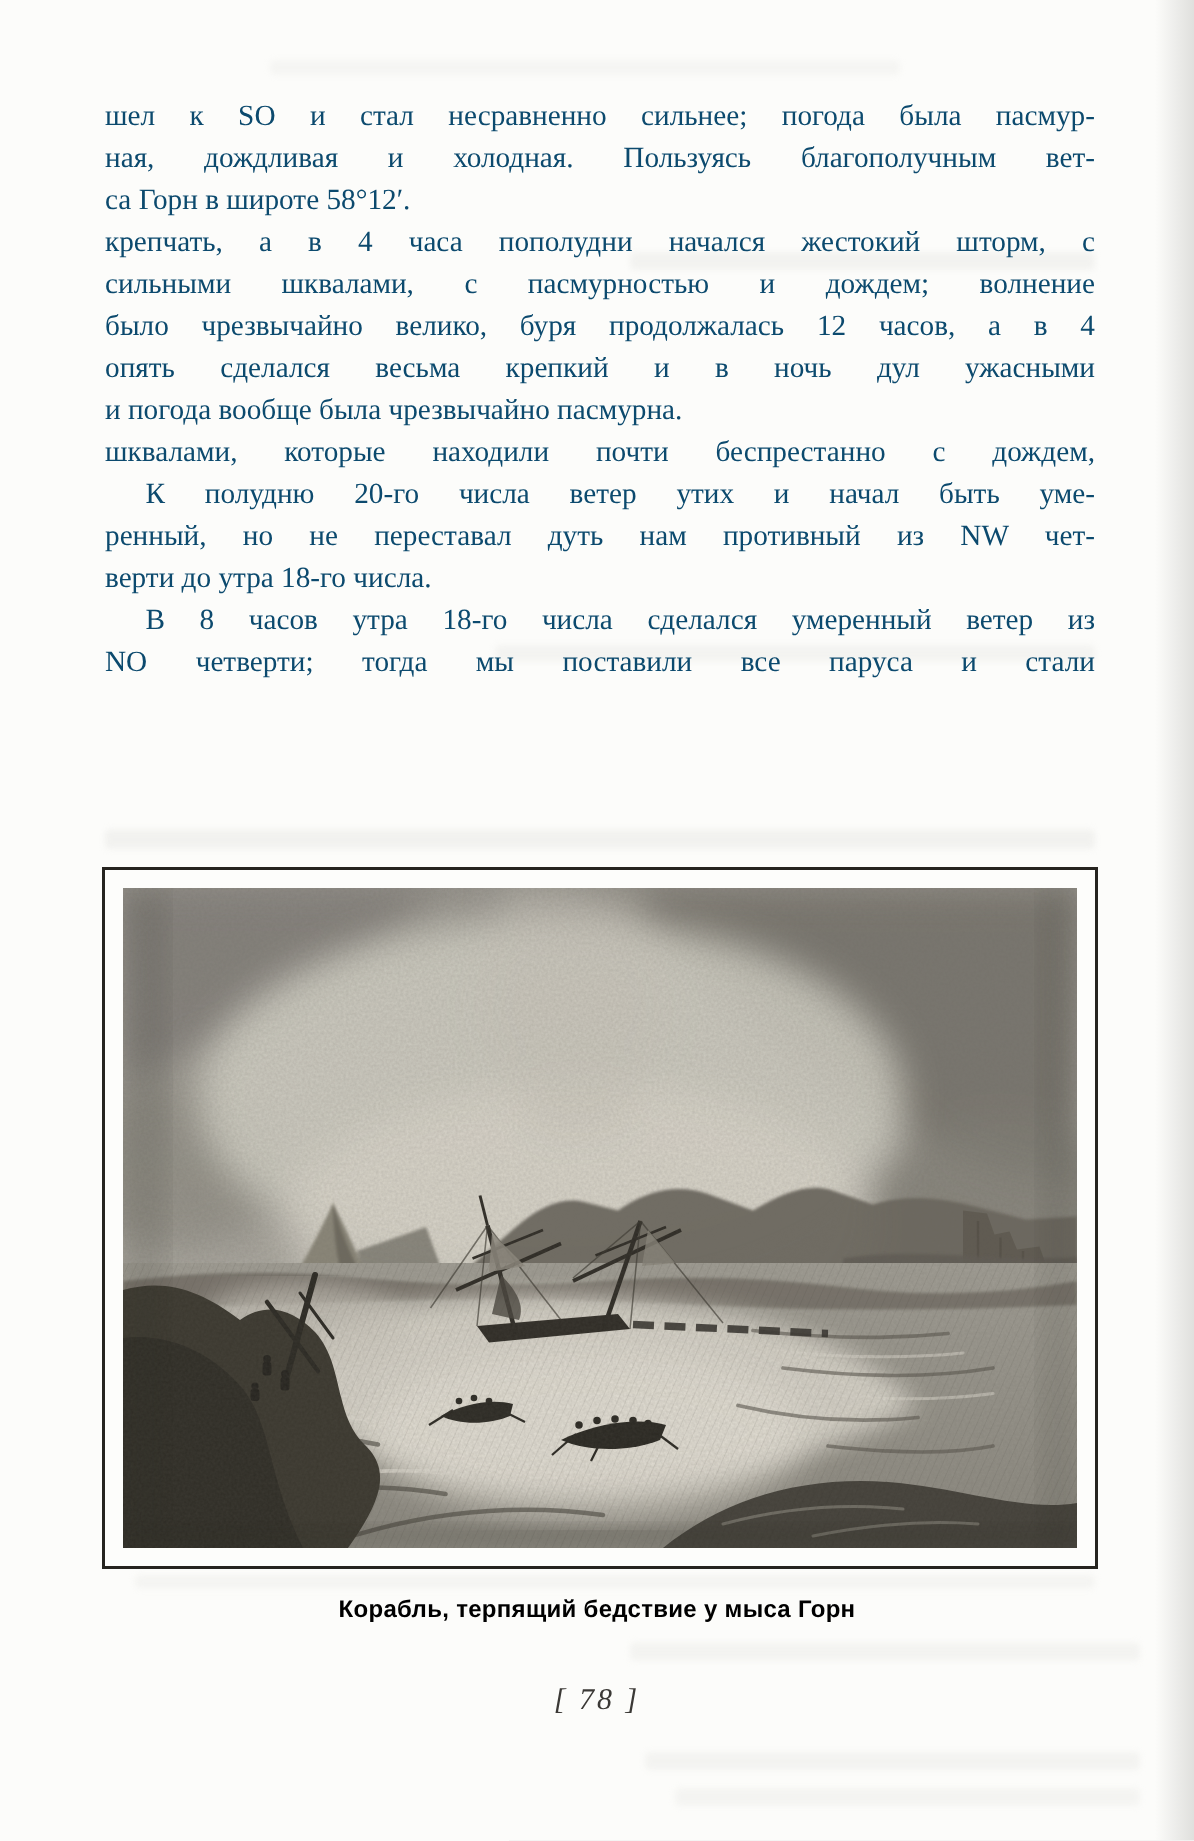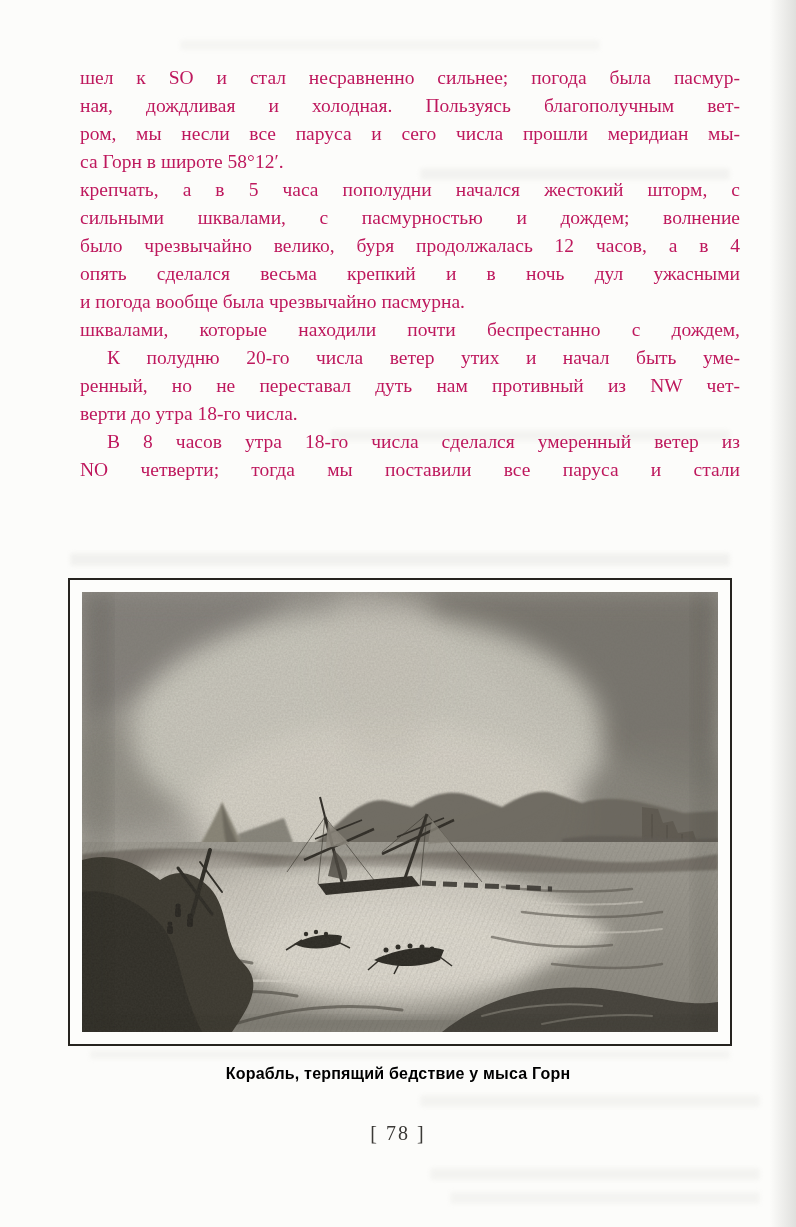--- a/index.html
+++ b/index.html
@@ -8,21 +8,21 @@
     position:relative;
     width:796px;height:1227px;
     margin:0 auto;
     background:#fcfcfa;
     overflow:hidden;
     font-family:"Liberation Serif","DejaVu Serif",serif;
   }
   
   .text-block{
     position:absolute;left:70px;top:64px;width:660px;
-    font-size:19.5px;line-height:28px;color:#be185d;margin-left:10px;
+    font-size:19.5px;line-height:28px;color:#0c4a6e;
   }
   .line{text-align:justify;text-align-last:justify;white-space:normal;}
   .line.last{text-align-last:left;}
   .line.indent{text-indent:27px;}
   
   .plate{
     position:absolute;left:68px;top:578px;margin:0;
     width:664px;height:468px;box-sizing:border-box;
     border:2px solid #26241f;background:#fdfdfb;
     padding:12px;
@@ -30,21 +30,21 @@
   .plate svg{display:block;width:636px;height:440px;}
   .caption{
     position:absolute;left:0;top:1064px;width:796px;
     text-align:center;
     font-family:"Liberation Sans","DejaVu Sans",sans-serif;
     font-weight:bold;font-size:16px;line-height:20px;color:#000000;
     letter-spacing:.2px;
   }
   .folio{
     position:absolute;left:0;top:1122px;width:796px;
-    text-align:center;font-size:20px;color:#3b3936;letter-spacing:2px;
+    text-align:center;font-size:20px;color:#3b3936;letter-spacing:2px;font-style:italic;
   }
   
   .ghost{position:absolute;background:#ebebe8;filter:blur(2px);border-radius:3px;}
   .g0{left:180px;top:40px;width:420px;height:10px;opacity:.40;}
   .g1{left:420px;top:168px;width:310px;height:12px;opacity:.55;}
   .g2{left:330px;top:430px;width:400px;height:11px;opacity:.50;}
   .g3{left:70px;top:553px;width:660px;height:13px;opacity:.60;}
   .g4{left:90px;top:1050px;width:640px;height:9px;opacity:.45;}
   .g5{left:420px;top:1095px;width:340px;height:12px;opacity:.50;}
   .g6{left:430px;top:1168px;width:330px;height:12px;opacity:.50;}
@@ -65,23 +65,22 @@
   <div class="ghost g3"></div>
   <div class="ghost g4"></div>
   <div class="ghost g5"></div>
   <div class="ghost g6"></div>
   <div class="ghost g7"></div>
   <div class="edge-strip"></div>
 
   <main class="text-block">
       <div class="line">шел к SO и стал несравненно сильнее; погода была пасмур-</div>
       <div class="line">ная, дождливая и холодная. Пользуясь благополучным вет-</div>
-      <div class="line">ром, мы несли все паруса и сего числа прошли меридиан мы-</div>
       <div class="line last">са Горн в широте 58°12′.</div>
-      <div class="line">крепчать, а в 5 часа пополудни начался жестокий шторм, с</div>
+      <div class="line">крепчать, а в 4 часа пополудни начался жестокий шторм, с</div>
       <div class="line">сильными шквалами, с пасмурностью и дождем; волнение</div>
       <div class="line">было чрезвычайно велико, буря продолжалась 12 часов, а в 4</div>
       <div class="line">опять сделался весьма крепкий и в ночь дул ужасными</div>
       <div class="line last">и погода вообще была чрезвычайно пасмурна.</div>
       <div class="line">шквалами, которые находили почти беспрестанно с дождем,</div>
       <div class="line indent">К полудню 20-го числа ветер утих и начал быть уме-</div>
       <div class="line">ренный, но не переставал дуть нам противный из NW чет-</div>
       <div class="line last">верти до утра 18-го числа.</div>
       <div class="line indent">В 8 часов утра 18-го числа сделался умеренный ветер из</div>
       <div class="line">NO четверти; тогда мы поставили все паруса и стали</div>

